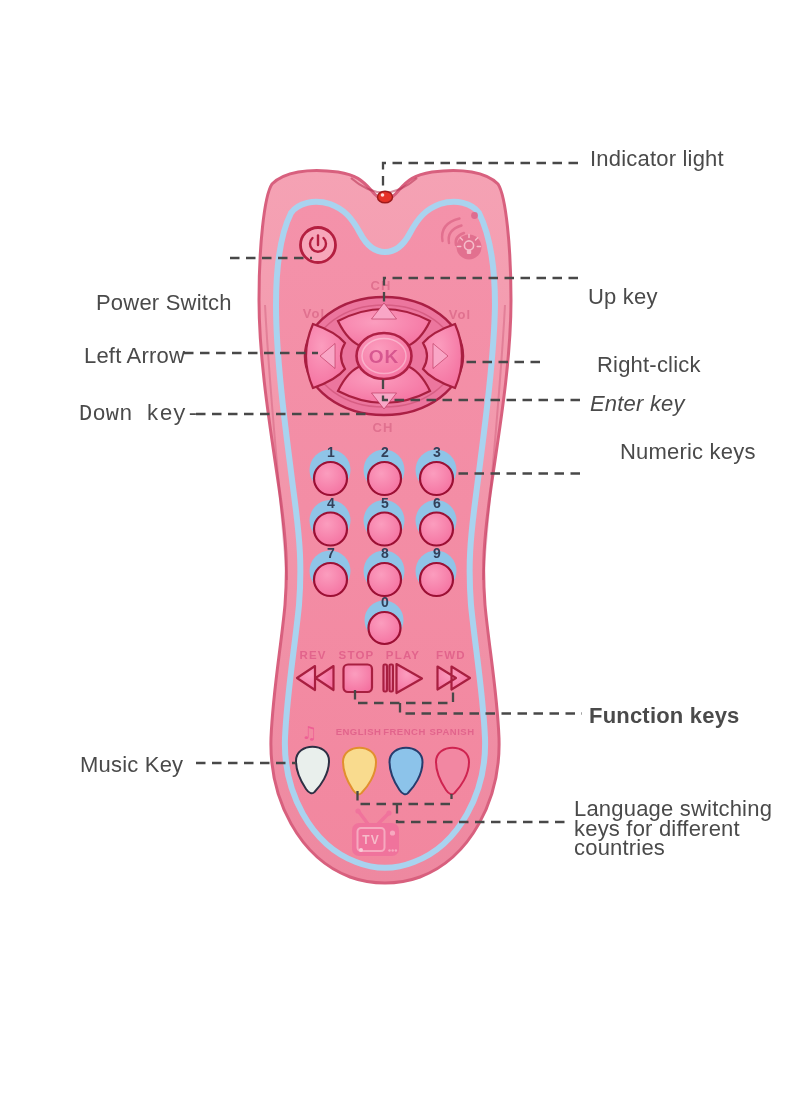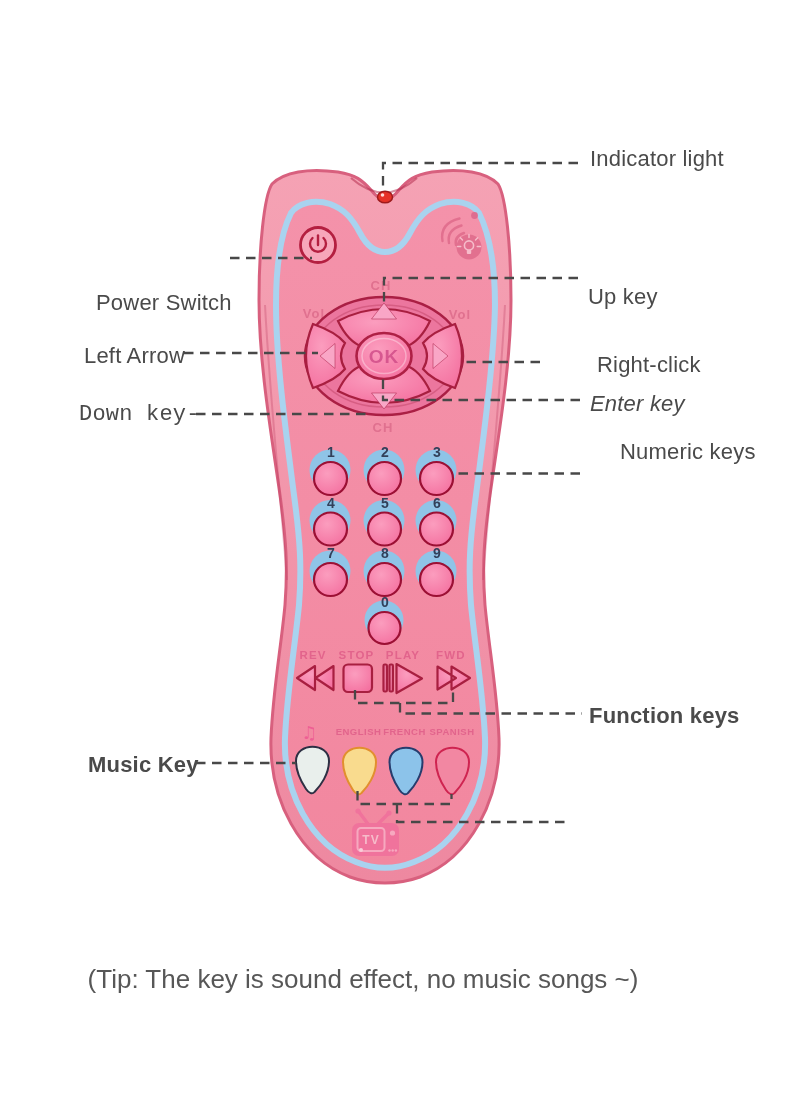--- a/index.html
+++ b/index.html
@@ -225,17 +225,21 @@
 
 <div class="callout-label" style="left:590px;top:146px;">Indicator light</div>
 <div class="callout-label" style="left:96px;top:246px;margin-top:44px;">Power Switch</div>
 <div class="callout-label" style="left:588px;top:284px;">Up key</div>
 <div class="callout-label" style="left:84px;top:343px;">Left Arrow</div>
 <div class="callout-label" style="left:549px;top:352px;margin-left:48px;">Right-click</div>
 <div class="callout-label" style="left:590px;top:391px;font-style:italic;">Enter key</div>
 <div class="callout-label" style="left:79px;top:402px;font-family:Liberation Mono, monospace;">Down key-</div>
 <div class="callout-label" style="left:589px;top:439px;margin-left:31px;">Numeric keys</div>
 <div class="callout-label" style="left:589px;top:703px;font-weight:bold;">Function keys</div>
-<div class="callout-label" style="left:88px;top:752px;font-weight:bold;">Music Key</div>
-
-<div class="tip">(Tip: The key is sound effect, no music songs ~)</div>
-
+<div class="callout-label" style="left:80px;top:752px;">Music Key</div>
+<div class="callout-label lang-block" style="left:574px;top:799px;">
+  <div>Language switching</div>
+  <div>keys for different</div>
+  <div>countries</div>
 </div>
 
+
+</div>
+
 </body></html>

